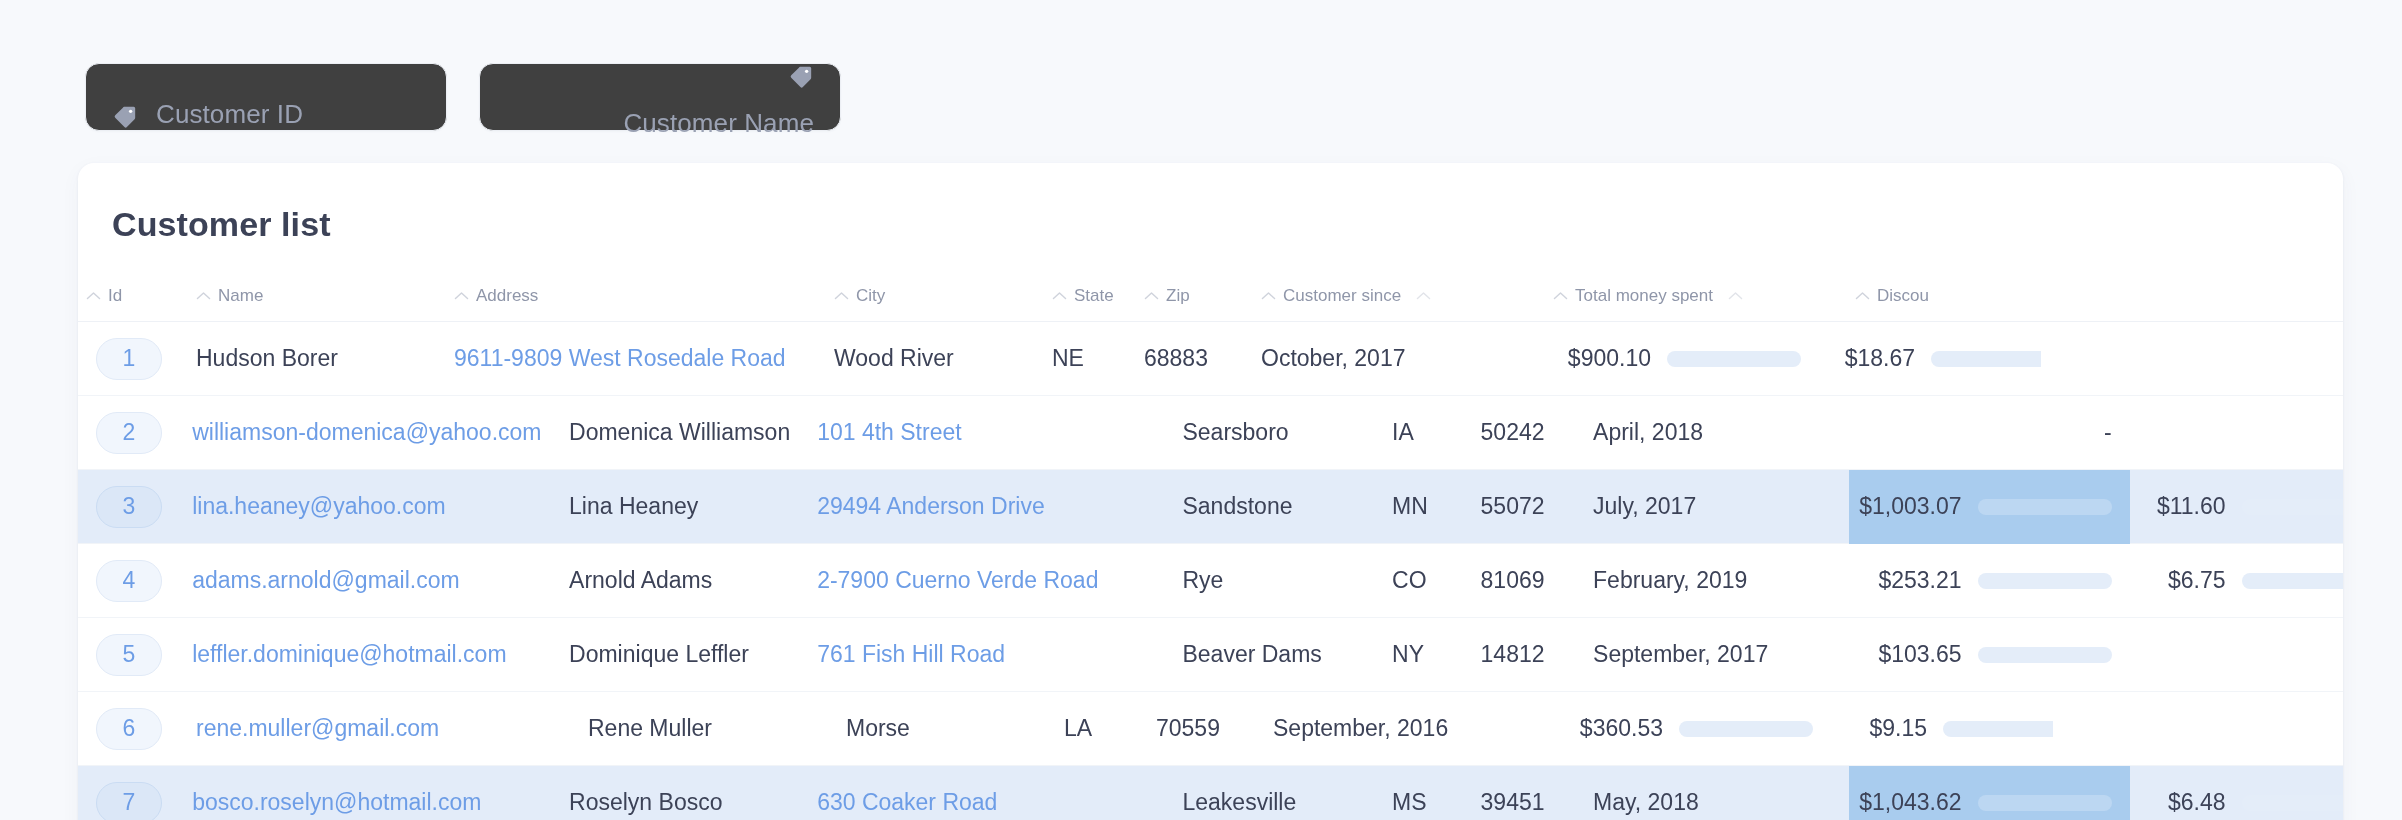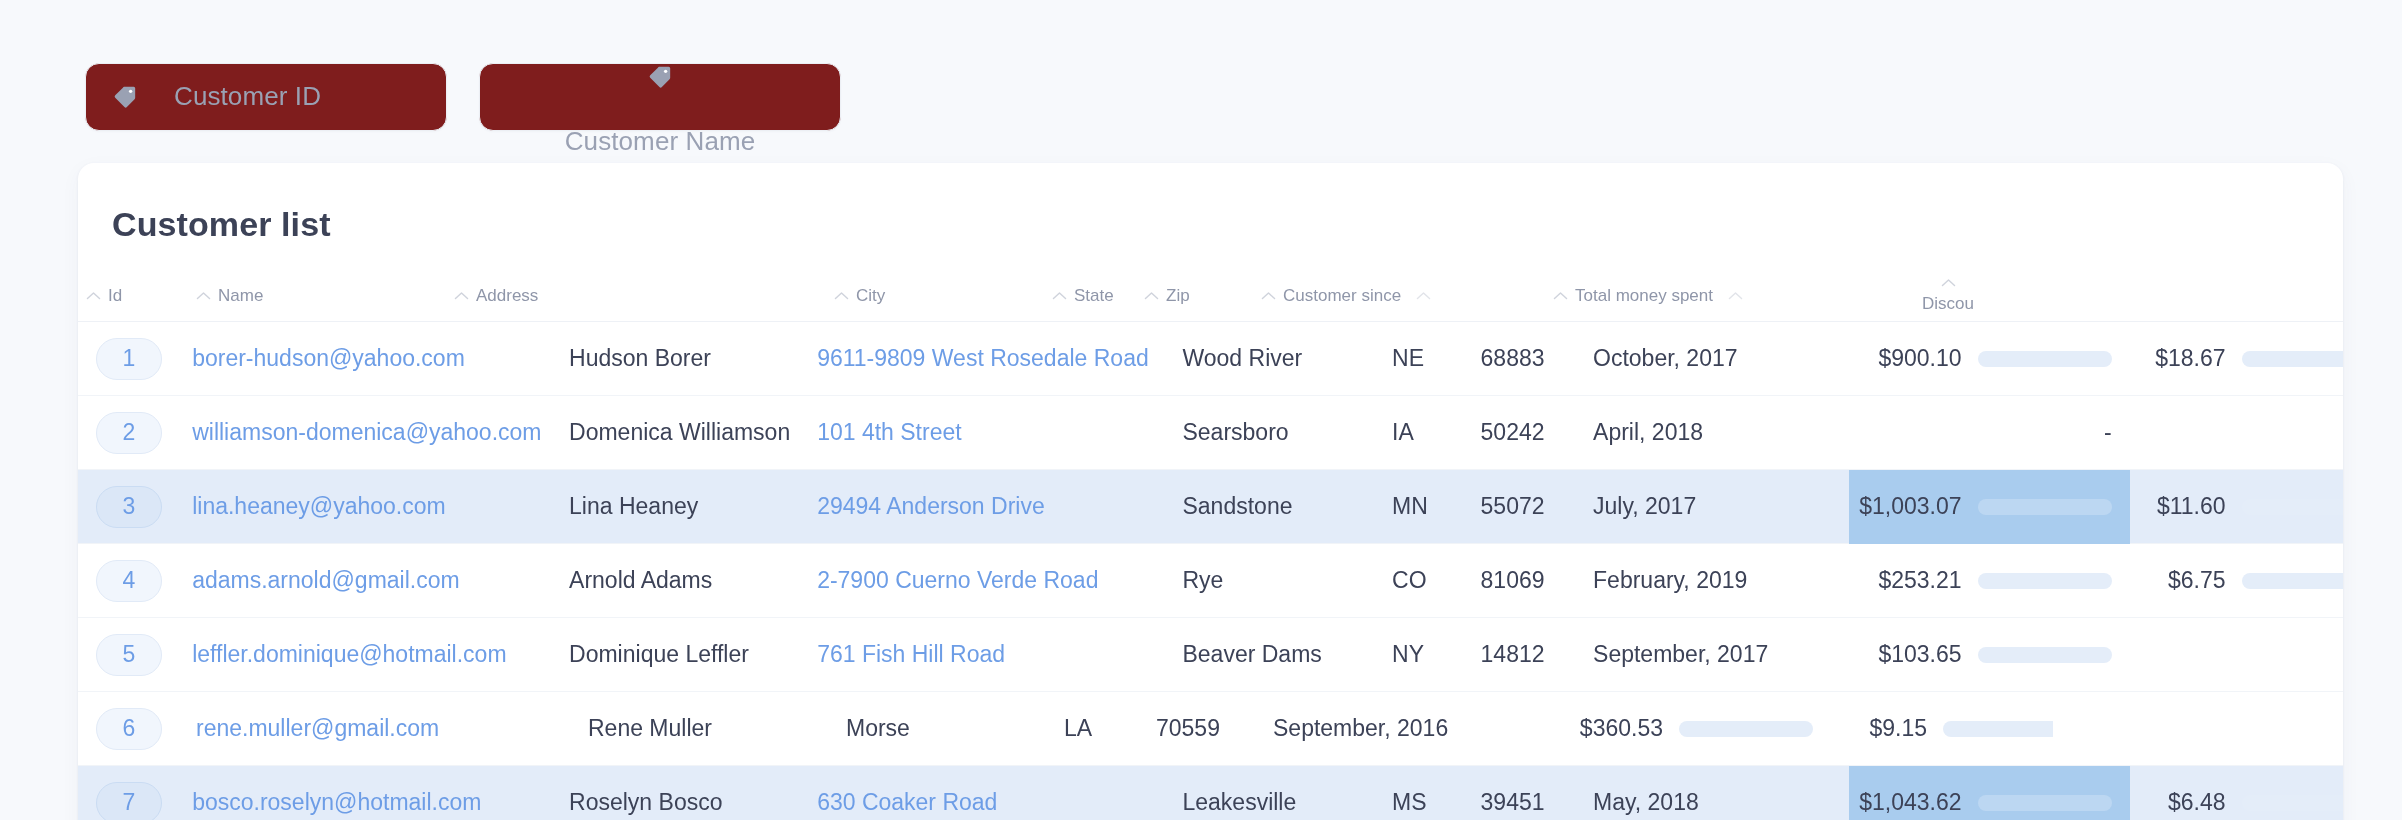--- a/index.html
+++ b/index.html
@@ -17,27 +17,27 @@
   .filter-bar {
     display: flex;
     align-items: center;
     gap: 32px;
     padding: 30px 0 0 85px;
     height: 163px;
   }
 
   .filter-input {
     display: flex;
-    align-items: center;
-    background: #7f1d1d;
+    align-items: flex-end;
+    background: #404040;
     border: 1px solid #eceff4;
     border-radius: 14px;
     height: 68px;
     padding: 0 26px;
-    gap: 36px;
+    gap: 18px;
     box-shadow: 0 1px 2px rgba(60,80,120,.035);
   }
   .filter-input.id-input   { width: 362px; }
   .filter-input.name-input { width: 362px; flex-direction: column; }
 
   .tag-icon { width: 26px; height: 26px; flex: 0 0 26px; display:block; }
 
   .filter-placeholder {
     color: #9aa1b3;
     font-size: 26px;
@@ -116,21 +116,21 @@
   
   .c-id      { width: 118px; padding-left: 18px; }
   .c-email   { width: 392px; }
   .c-name    { width: 258px; }
   .c-address { width: 380px; }
   .c-city    { width: 218px; }
   .c-state   { width: 92px;  }
   .c-zip     { width: 117px; }
   .c-since   { width: 266px; }
   .c-total   { width: 292px; }
-  .c-disc    { width: 222px; flex-direction: column; }
+  .c-disc    { width: 222px; }
 
   .th.c-id      { padding-left: 8px; }
   .th.c-total   { padding-left: 26px; }
   .th.c-disc    { padding-left: 36px; }
 
   .id-pill {
     display: inline-flex;
     align-items: center;
     justify-content: center;
     min-width: 66px;
@@ -295,23 +295,20 @@
             </svg>
           </span>
           <span>Discou</span>
         </div>
       </div>
     <div id="tbody">
         <div class="row">
           <div class="cell c-id">
             <span class="id-pill">1</span>
           </div>
-          <div class="cell c-email">
-            <span class="link">borer-hudson@yahoo.com</span>
-          </div>
           <div class="cell c-name name-cell">Hudson Borer</div>
           <div class="cell c-address">
             <span class="link">9611-9809 West Rosedale Road</span>
           </div>
           <div class="cell c-city muted">Wood River</div>
           <div class="cell c-state muted">NE</div>
           <div class="cell c-zip muted">68883</div>
           <div class="cell c-since muted">October, 2017</div>
           <div class="cell c-total">
             <span class="money-cell">

